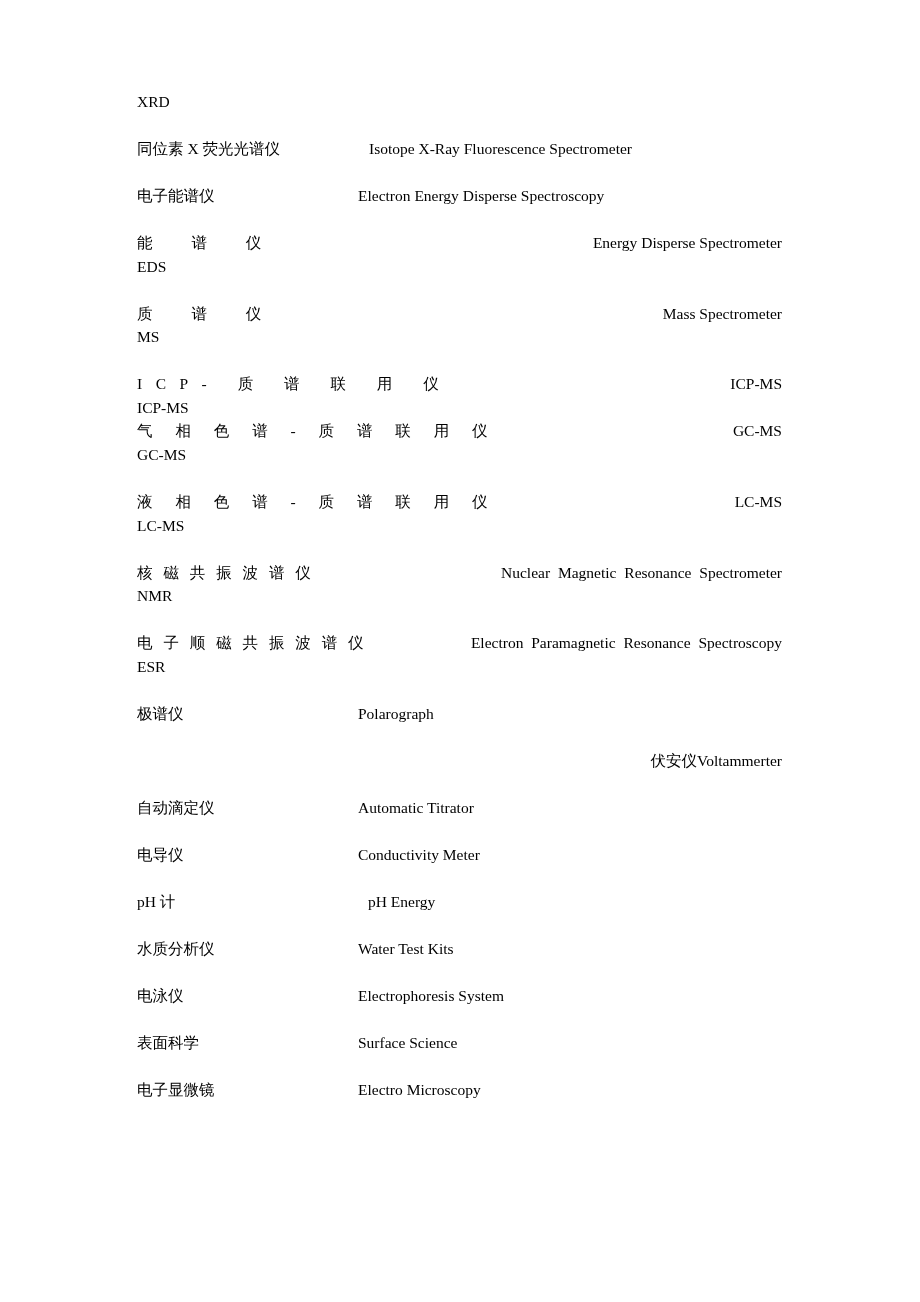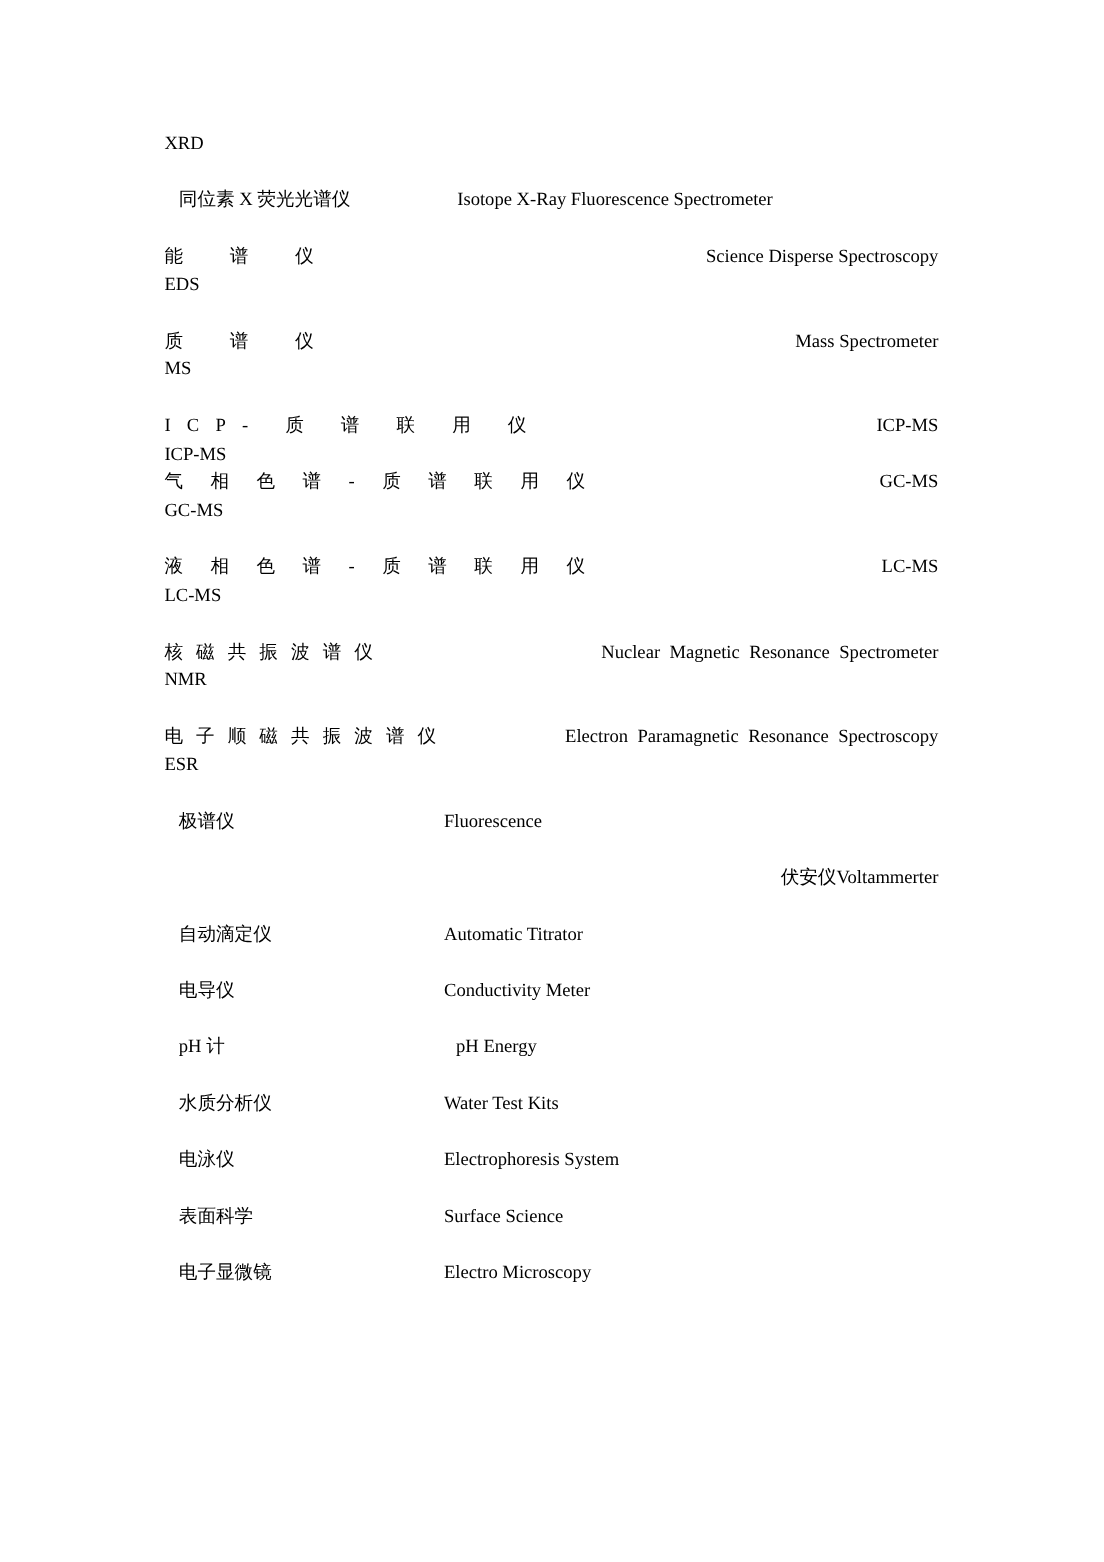--- a/index.html
+++ b/index.html
@@ -16,21 +16,21 @@
     position: relative;
     width: 920px;
     height: 1302px;
     background: #ffffff;
     overflow: hidden;
     box-sizing: border-box;
   }
   .content {
     position: absolute;
     left: 137px;
-    top: 108px;
+    top: 90px;
     width: 645px;
   }
 
   
   .entry {
     margin: 0 0 23.5px 0;
     font-size: 15.5px;
     line-height: 1.52;
     text-align: left;
     white-space: nowrap;
@@ -72,21 +72,20 @@
 
   
   .cols {
     display: block;
     position: relative;
   }
   .cols .zh {
     display: inline-block;
     width: 221px;
     vertical-align: baseline;
-    margin-left: 12px;
   }
   .cols .en {
     display: inline-block;
     vertical-align: baseline;
   }
   .indent {
     padding-left: 18px;
     text-align: right;
   }
   .indent .zh {
@@ -112,25 +111,28 @@
   <div class="content">
 
     <p class="plain">
       <span>XRD</span>
     </p>
 
     <p class="plain cols">
       <span class="zh">同位素 X 荧光光谱仪</span><span class="en en-nudge">Isotope X-Ray Fluorescence Spectrometer</span>
     </p>
 
+    <p class="plain cols">
+      <span class="zh">电子能谱仪</span><span class="en">Electron Energy Disperse Spectroscopy</span>
+    </p>
 
     <div class="entry">
       <span class="just sp-xl">
         <span class="zh">能 谱 仪</span>
-        <span class="en">Science  Disperse  Spectroscopy</span>
+        <span class="en">Energy  Disperse  Spectrometer</span>
       </span>
       <span class="abbr">EDS</span>
     </div>
 
     <div class="entry">
       <span class="just sp-xl">
         <span class="zh">质 谱 仪</span>
         <span class="en">Mass  Spectrometer</span>
       </span>
       <span class="abbr">MS</span>
@@ -170,21 +172,21 @@
 
     <div class="entry">
       <span class="just sp-sm">
         <span class="zh">电 子 顺 磁 共 振 波 谱 仪</span>
         <span class="en">Electron  Paramagnetic  Resonance  Spectroscopy</span>
       </span>
       <span class="abbr">ESR</span>
     </div>
 
     <p class="plain cols">
-      <span class="zh">极谱仪</span><span class="en">Fluorescence</span>
+      <span class="zh">极谱仪</span><span class="en">Polarograph</span>
     </p>
 
     <p class="plain cols indent">
       <span class="zh">伏安仪</span><span class="en">Voltammerter</span>
     </p>
 
     <p class="plain cols">
       <span class="zh">自动滴定仪</span><span class="en">Automatic Titrator</span>
     </p>
 

